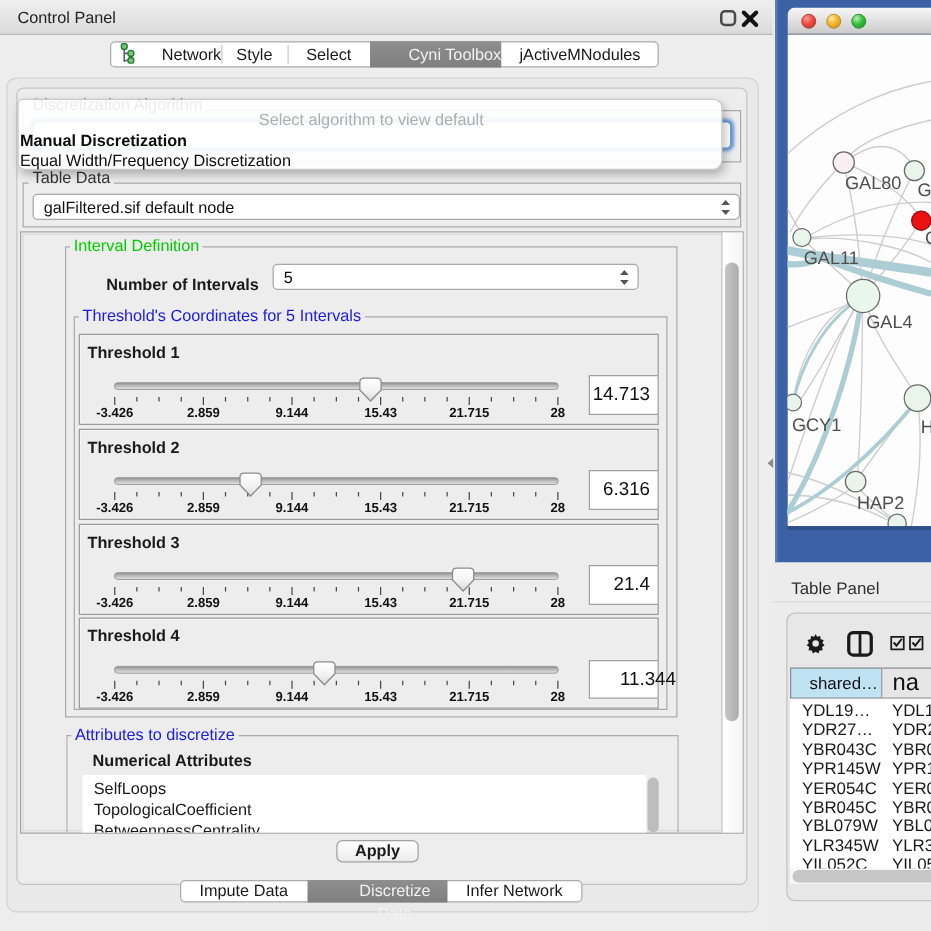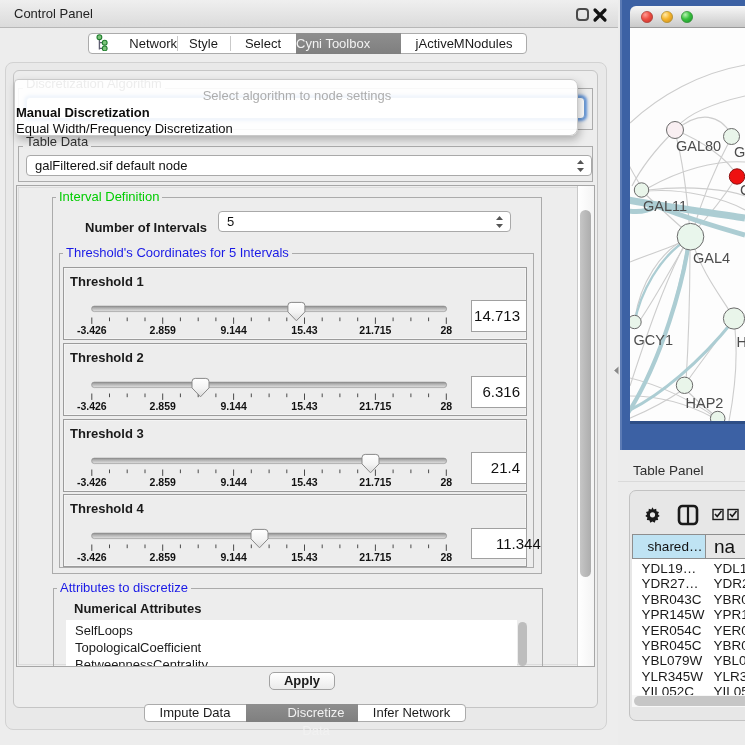--- a/index.html
+++ b/index.html
@@ -194,25 +194,25 @@
 <div class="abs" style="left:230px;top:36px;width:1px;height:15px;background:#C9C9C9;"></div>
 <svg class="abs" style="left:96px;top:34px;" width="12" height="17" viewBox="0 0 12 17">
   <path d="M3.4 5 V15.5 M3.4 8.7 H6.7 M3.4 14.4 H6.7" stroke="#5E5E72" stroke-width="1.3" fill="none"></path>
   <circle cx="3.4" cy="3.2" r="2.4" fill="#7CC47C" stroke="#1F7D2C" stroke-width="1.1"></circle>
   <circle cx="8.7" cy="8.7" r="2.4" fill="#7CC47C" stroke="#1F7D2C" stroke-width="1.1"></circle>
   <circle cx="8.7" cy="14.4" r="2.4" fill="#7CC47C" stroke="#1F7D2C" stroke-width="1.1"></circle>
 </svg>
 <div class="abs" style="left:110px;top:35px;width:67px;height:18px;text-align:right;line-height:18px;">Network</div>
 <div class="abs" style="left:177px;top:35px;width:53px;height:18px;text-align:center;line-height:18px;">Style</div>
 <div class="abs" style="left:230px;top:35px;width:66px;height:18px;text-align:center;line-height:18px;">Select</div>
-<div class="abs" style="left:296px;top:35px;width:105px;height:18px;text-align:left;line-height:18px;color:#F2F2F2;">Cyni Toolbox</div>
+<div class="abs" style="left:296px;top:35px;width:105px;height:18px;text-align:right;line-height:18px;color:#F2F2F2;">Cyni Toolbox</div>
 <div class="abs" style="left:401px;top:35px;width:126px;height:18px;text-align:center;line-height:18px;">jActiveMNodules</div>
 
 <div class="abs" style="left:14px;top:79px;width:564px;height:57px;background:rgba(255,255,255,0.91);border:1px solid #C9C9C9;border-radius:4px 7px 8px 6px;box-shadow:2px 4px 8px rgba(0,0,0,0.26);z-index:50;">
-  <div class="abs" style="left:0;top:8px;width:564px;text-align:center;color:#ADADAD;">Select algorithm to node settings</div>
+  <div class="abs" style="left:0;top:8px;width:564px;text-align:center;color:#ADADAD;">Select algorithm to view default</div>
   <div class="abs" style="left:1px;top:25px;font-weight:bold;color:#0d0d0d;">Manual Discretization</div>
   <div class="abs" style="left:1px;top:41px;color:#0d0d0d;">Equal Width/Frequency Discretization</div>
 </div>
 
 <svg class="abs" style="left:613px;top:366px;" width="7" height="9" viewBox="0 0 7 9">
     <path d="M5.5 1 L1.5 4.5 L5.5 8" fill="#8A8A8A" stroke="#6f6f6f" stroke-width="0.5"></path>
   </svg>
 
 <div class="abs" style="left:620px;top:0;width:125px;height:450px;background:#3C61A4;"></div>
 <div class="abs" style="left:620px;top:0;width:2px;height:450px;background:#5C7BB5;"></div>

